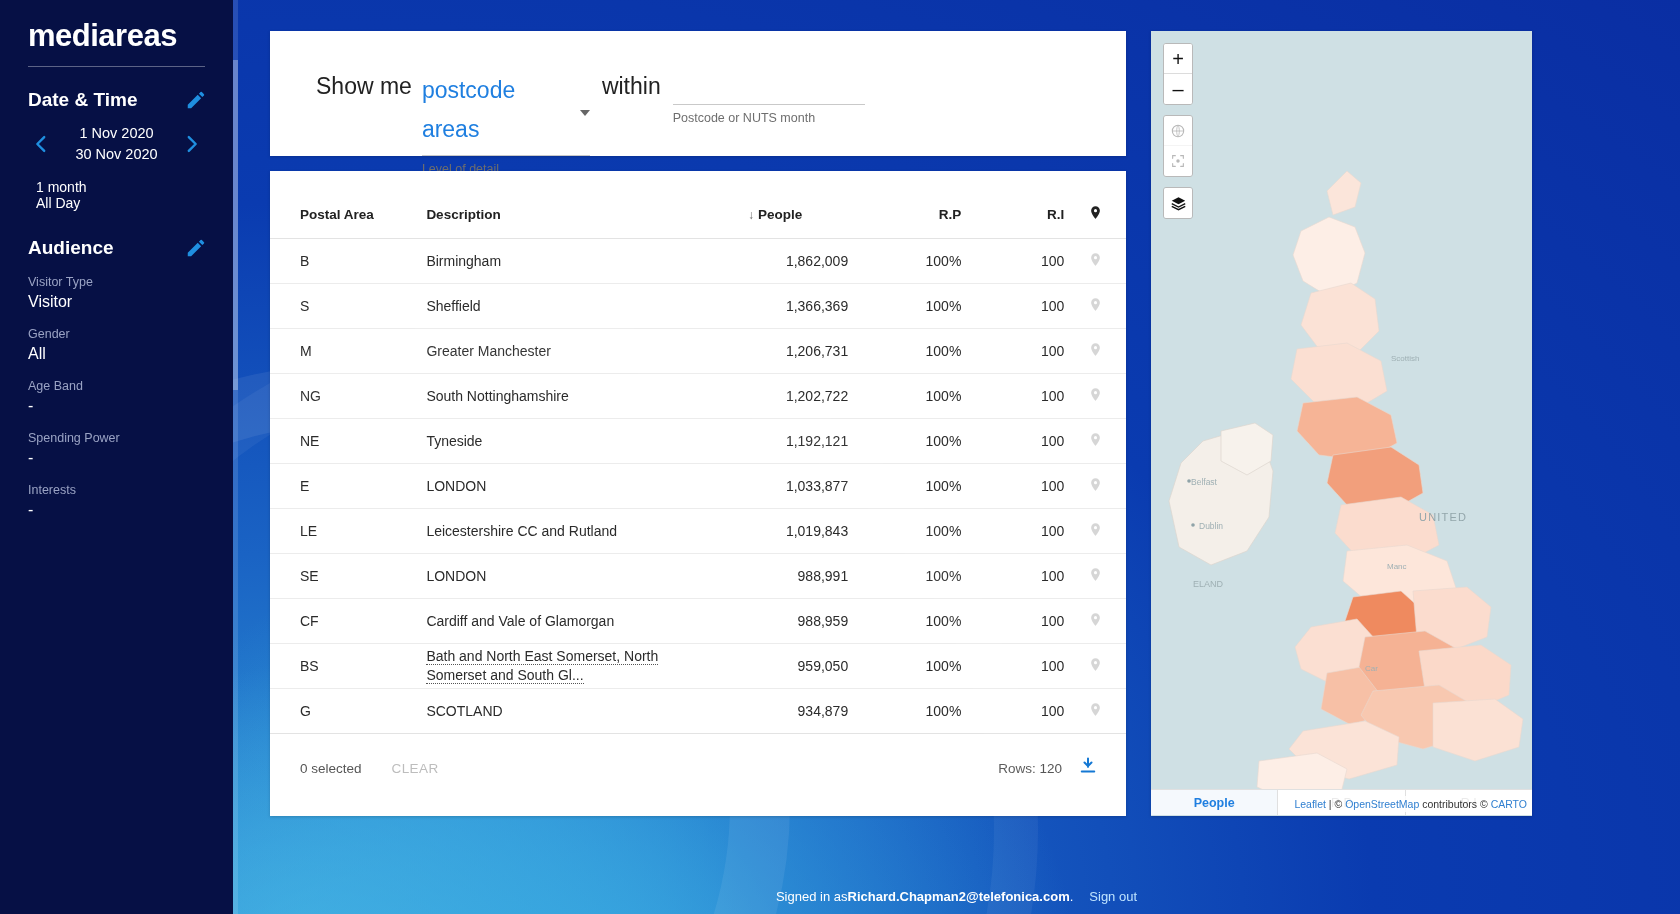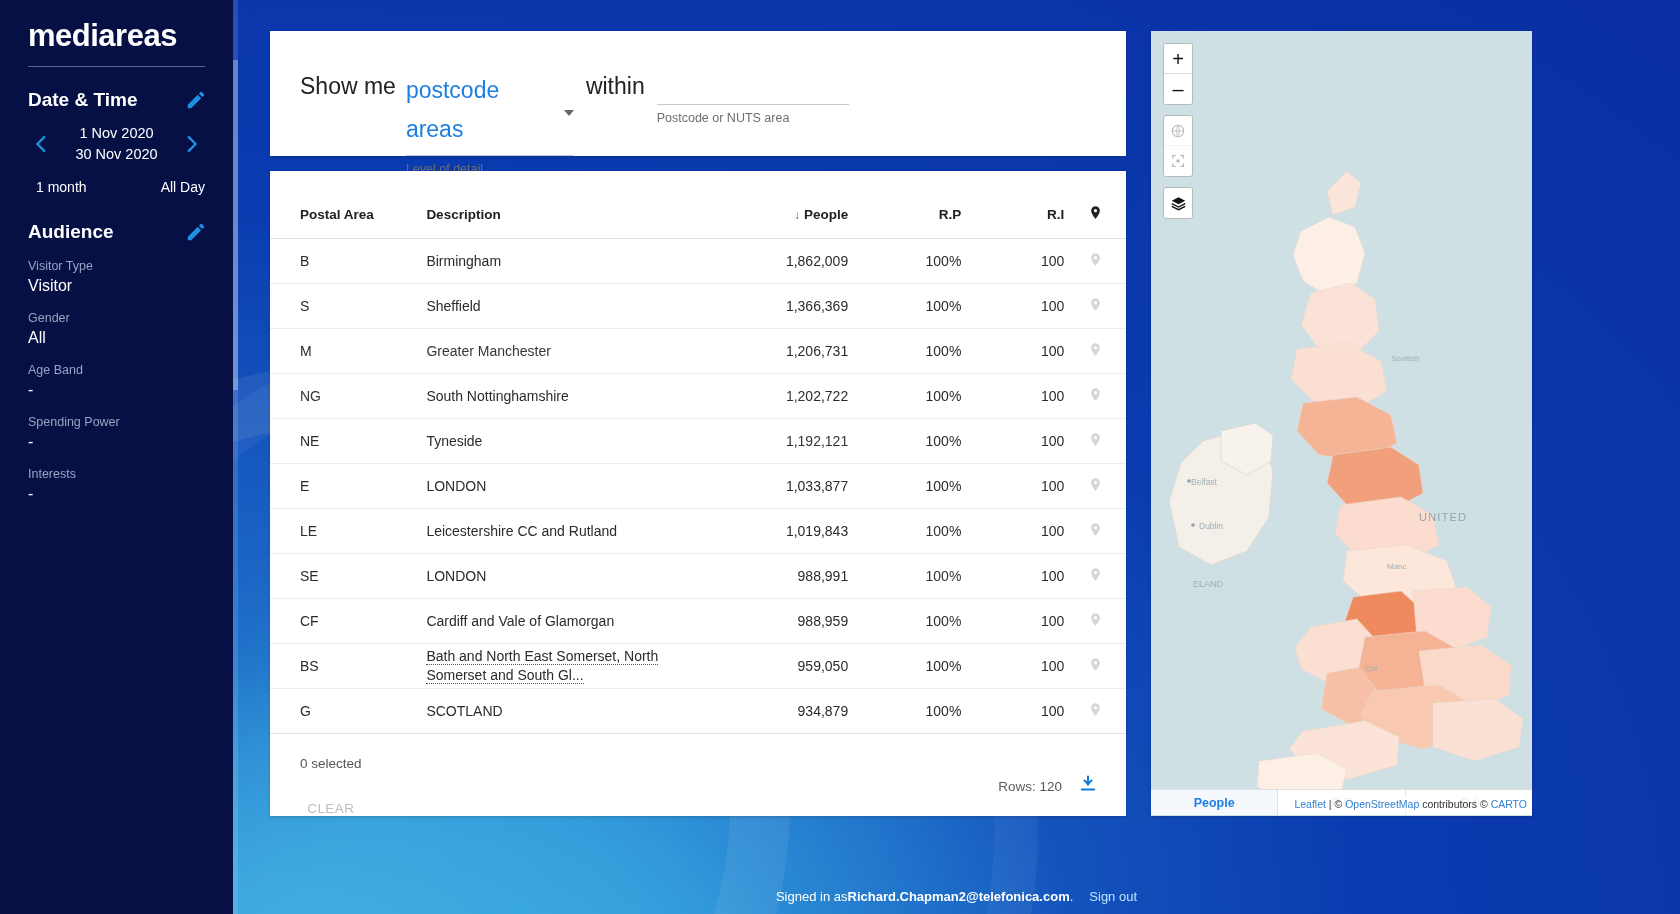--- a/index.html
+++ b/index.html
@@ -47,34 +47,34 @@
   .sec-title { font-size: 19px; font-weight: 700; }
   .pencil { width: 22px; height: 22px; display:block; }
   .date-nav {
     display:flex; align-items:center; justify-content:space-between;
     padding: 12px 30px 0 30px;
   }
   .chev { width: 22px; height: 26px; cursor: pointer; }
   .date-vals { text-align:center; font-size: 14.5px; line-height: 1.45; color:#fff; }
   .date-sub {
     display:flex; justify-content:space-between;
-    padding: 14px 28px 0 36px; font-size: 14px; color:#fff;
+    padding: 14px 28px 0 36px; font-size: 14px; color:#fff;flex-direction:column;
   }
   .field { padding: 16px 28px 0 28px; }
   .field-label { font-size: 12.5px; color: #9aa3c4; margin-bottom: 4px; }
   .field-value { font-size: 16px; color: #ffffff; }
   .aud-block { margin-top: 4px; }
 
   
   .card {
     position:absolute; background:#fff;
     box-shadow: 0 1px 3px rgba(0,0,0,0.18);
   }
   .search-card { left: 270px; top: 31px; width: 856px; height: 125px; }
-  .search-inner { display:flex; align-items:flex-start; padding: 40px 0 0 30px; }
+  .search-inner { display:flex; align-items:flex-start; padding: 40px 0 0 46px; }
   .show-me { font-size: 23px; color:#222; margin-right: 10px; line-height: 30px; }
   .sel-wrap { width: 168px; margin-right: 12px; }
   .sel-row { display:flex; align-items:center; gap:7px; border-bottom:1px solid #c9c9c9; padding-bottom:6px;}
   .sel-val { font-size: 23px; color:#1f7fe0; line-height:39px; }
   .caret { width:0;height:0;border-left:5px solid transparent;border-right:5px solid transparent;border-top:6px solid #666; margin-top:6px;}
   .sel-hint { font-size: 12.5px; color:#6e6e6e; padding-top: 6px; }
   .within { font-size: 23px; color:#222; line-height:30px; margin-right: 12px; }
   .srch-wrap { width: 192px; }
   .srch-row { border-bottom:1px solid #c9c9c9; padding-bottom:6px; }
   .srch-input {
@@ -86,40 +86,40 @@
   
   .table-card { left: 270px; top: 171px; width: 856px; height: 645px; }
   table { width: 100%; border-collapse: collapse; }
   thead th {
     font-size: 13.5px; font-weight: 700; color: #212121;
     padding: 34px 0 15px 0; border-bottom: 1px solid #e3e3e3;
     text-align: left; white-space: nowrap;
   }
   .c-area   { width: 152px; padding-left: 30px !important; }
   .c-desc   { width: 268px; }
-  .c-people { width: 142px; text-align: right; }
+  .c-people { width: 142px; text-align: center; }
   .c-rp     { width: 110px; text-align: right !important; }
   .c-ri     { width: 100px; text-align: right !important; }
   .c-pin    { width: 60px;  text-align: center !important; }
   .arrow-dn { font-size: 12px; color:#6b6b6b; margin-right:4px; }
   tbody td {
     font-size: 14px; color: #2b2b2b; border-bottom: 1px solid #ececec;
     height: 45px; vertical-align: middle;
   }
   tbody tr:last-child td { border-bottom: 1px solid #e3e3e3; }
   td.c-area { padding-left: 30px; }
   td.c-people, td.c-rp, td.c-ri { text-align: right; }
   td.c-pin { text-align: center; }
   .desc-trunc { border-bottom: 1px dotted #555; display:inline; line-height:1.35; }
   .pin-dim { opacity: 0.18; }
   .tfoot {
     display:flex; align-items:center; justify-content:space-between;
     padding: 22px 28px 0 30px;
   }
-  .foot-left { display:flex; gap:30px;flex-direction:column; }
+  .foot-left { display:flex; gap:30px; }
   .sel-count { font-size: 13.5px; color:#555; }
   .clear-btn { font-size: 13.5px; color:#bdbdbd; letter-spacing:0.4px; background:none;border:0; cursor:default;
                font-family:"Liberation Sans",sans-serif; }
   .foot-right { display:flex; align-items:center; gap:16px; }
   .rows-txt { font-size: 13.5px; color:#555; }
 
   
   .map-card {
     position:absolute; left: 1151px; top: 31px; width: 381px; height: 785px;
     background: #cfe0e4; overflow:hidden; box-shadow: 0 1px 3px rgba(0,0,0,0.18);
@@ -260,21 +260,21 @@
         </div>
         <div class="sel-hint">Level of detail</div>
       </div>
 
       <span class="within">within</span>
 
       <div class="srch-wrap">
         <div class="srch-row">
           <input class="srch-input" type="text" value="" style="">
         </div>
-        <div class="sel-hint">Postcode or NUTS area</div>
+        <div class="sel-hint">Postcode or NUTS month</div>
       </div>
     </div>
   </section>
 
   <section class="card table-card">
     <table>
       <thead>
         <tr>
           <th class="c-area">Postal Area</th>
           <th class="c-desc">Description</th>

